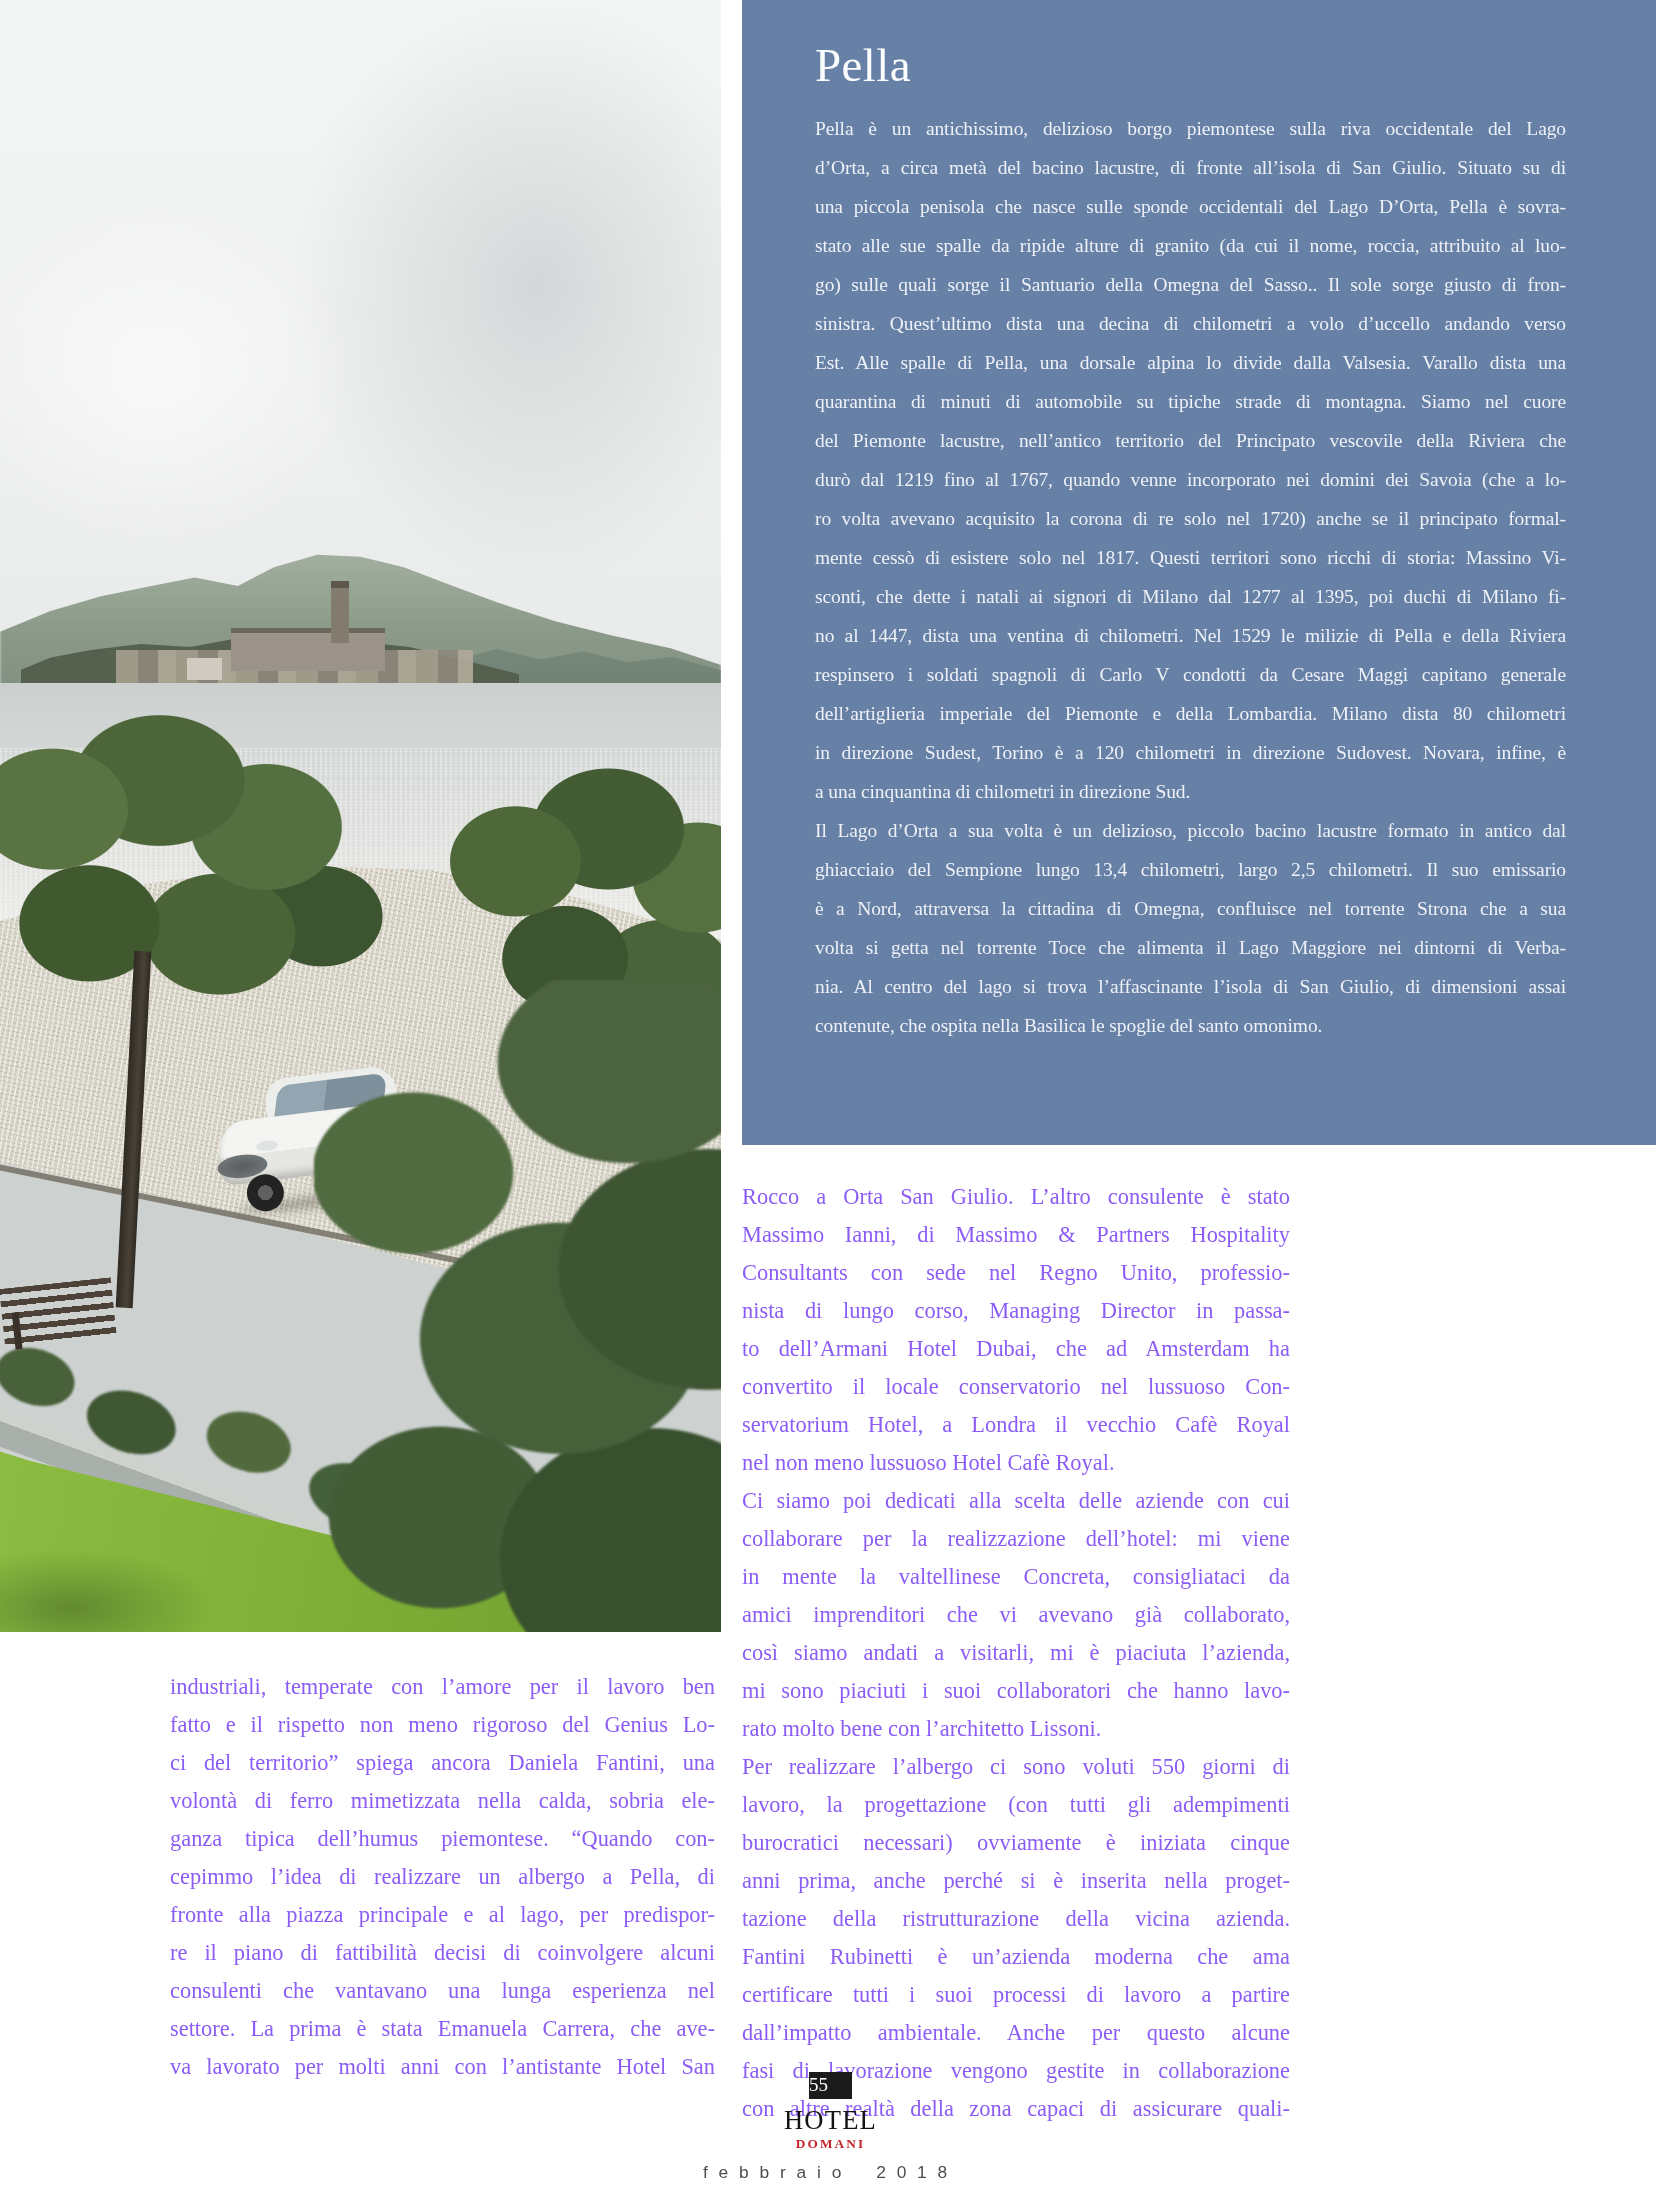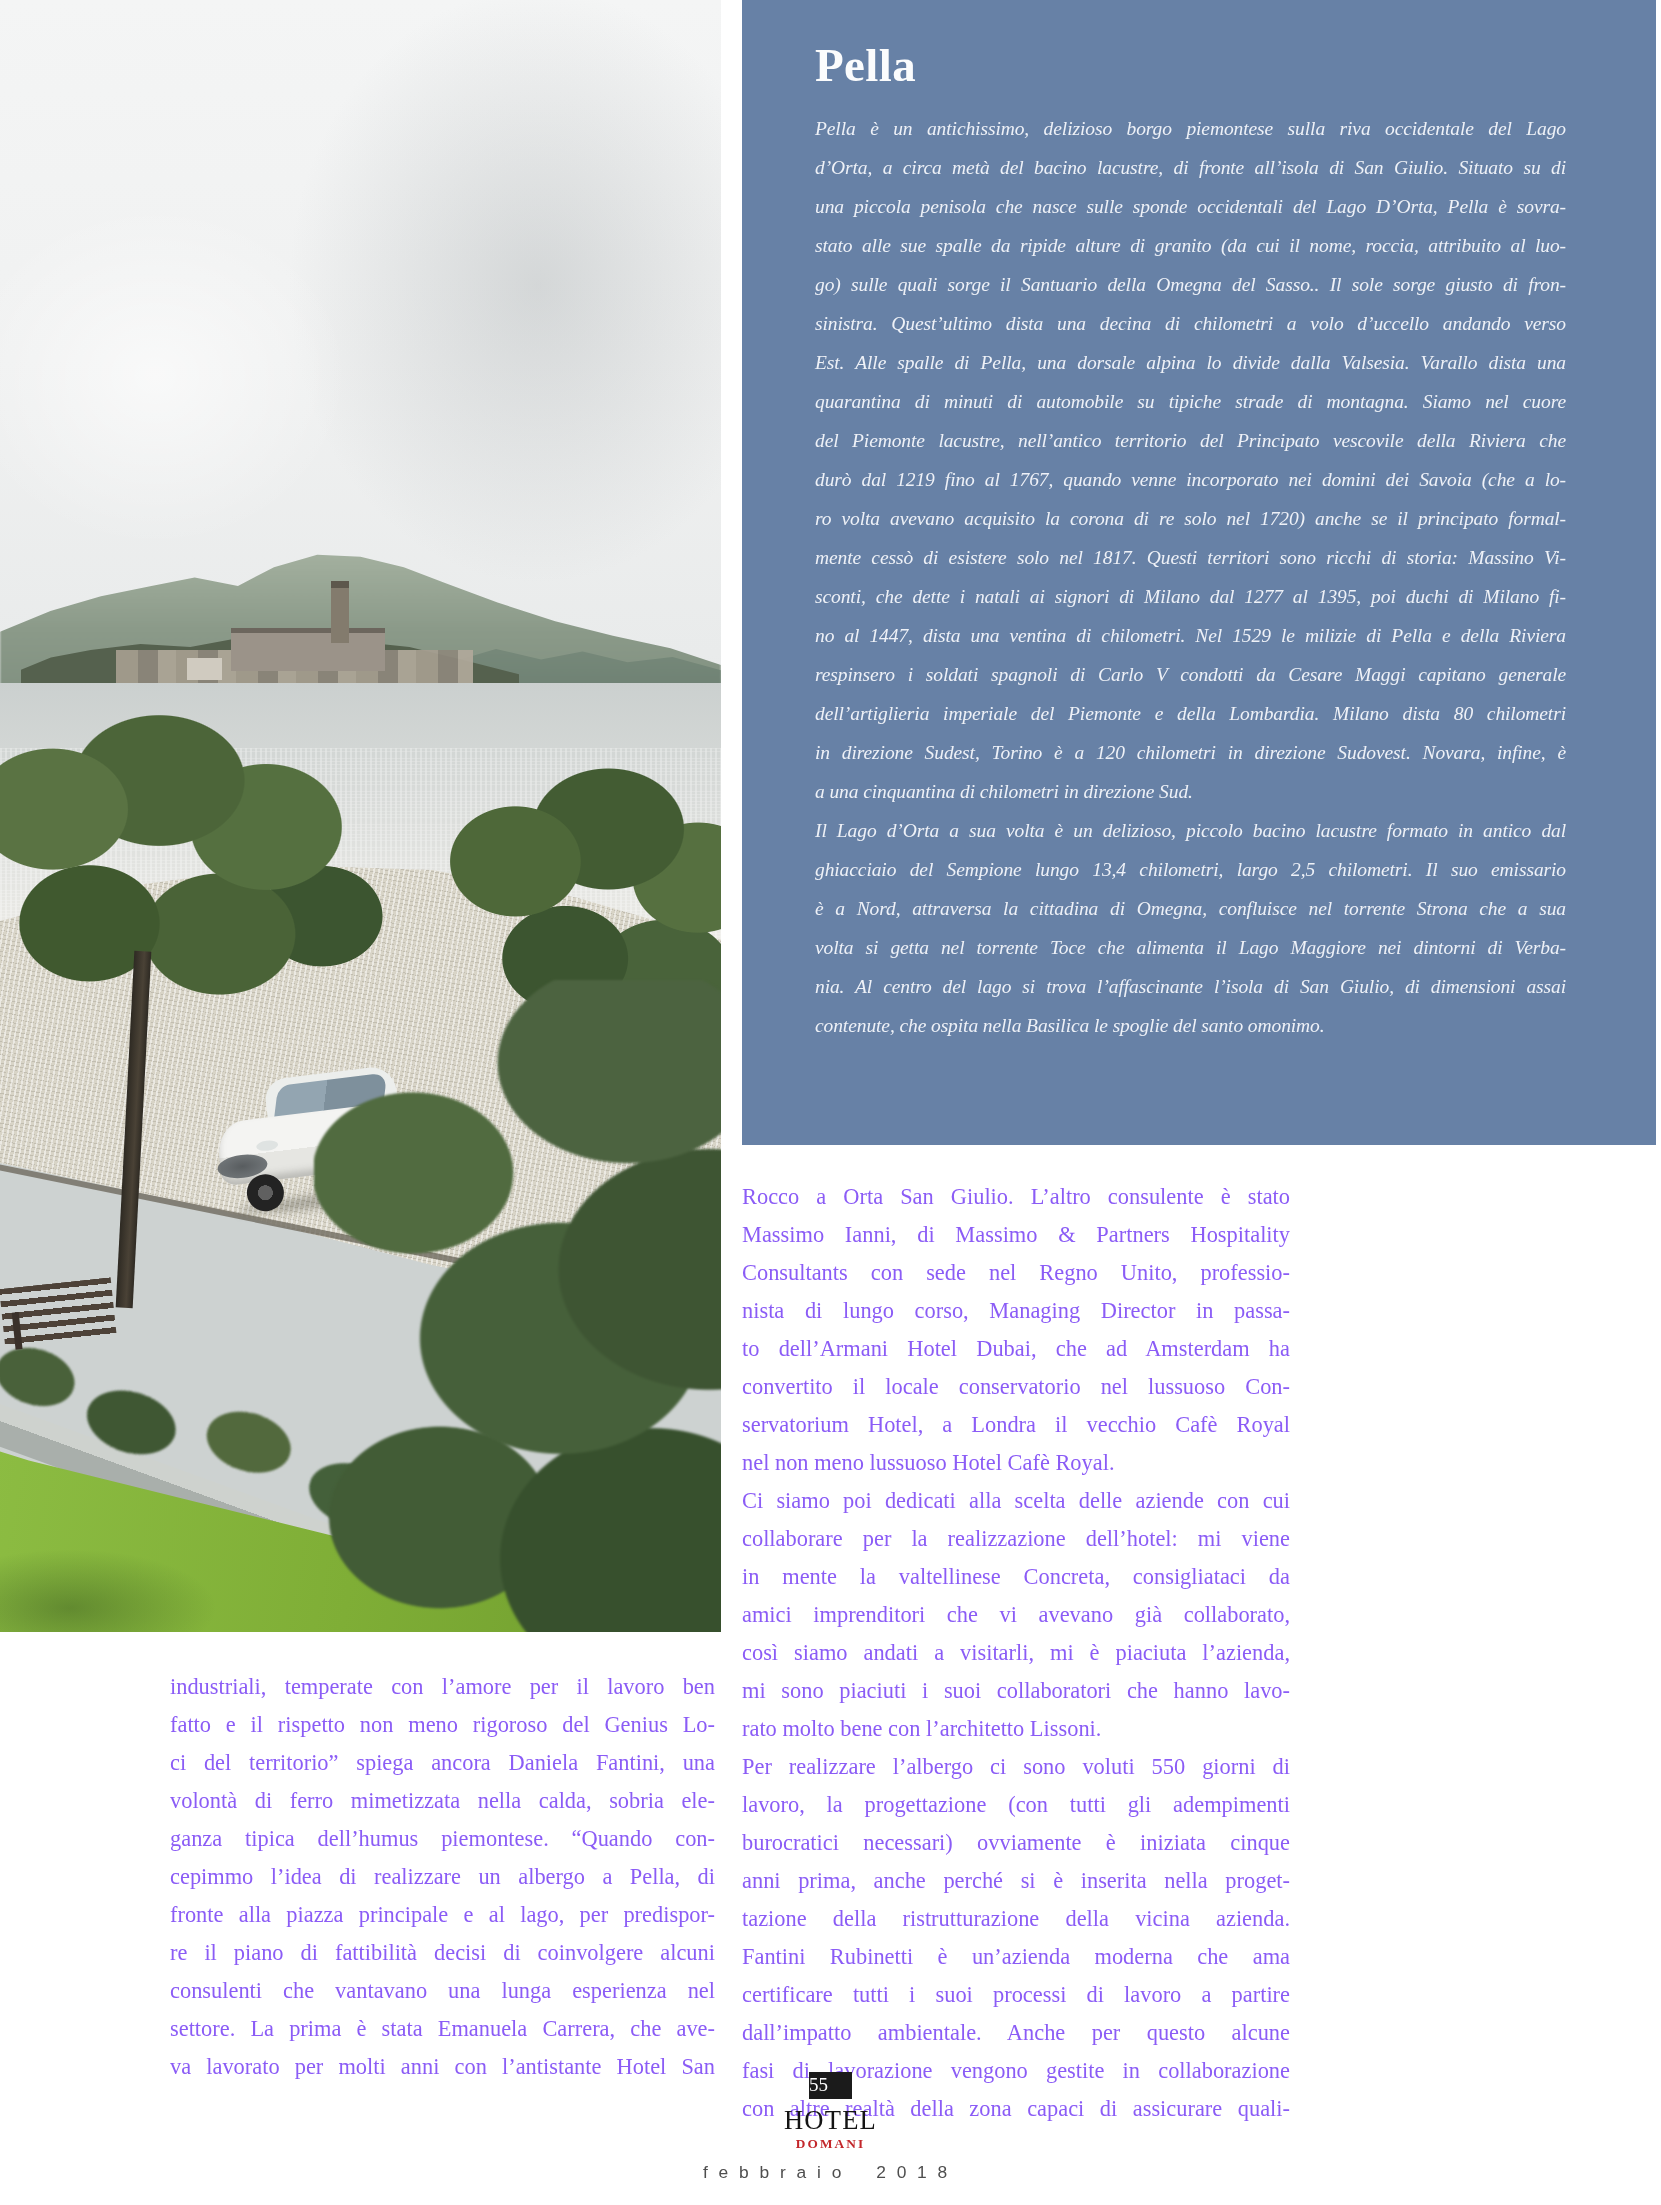--- a/index.html
+++ b/index.html
@@ -100,22 +100,22 @@
           radial-gradient(249px 216px at 75% 84%,#37502d 60%,transparent 61%),
           radial-gradient(183px 150px at 28% 78%,#425c36 60%,transparent 61%),
           radial-gradient(166px 133px at 22% 28%,#516b40 60%,transparent 61%);}
   .bench{left:1.7px;top:1283px;width:112px;height:60px;transform:rotate(-6deg);z-index:5;
         background:repeating-linear-gradient(180deg,#4d4238 0 5.8px,rgba(0,0,0,0) 5.8px 12.5px);}
   .bench::after{content:"";position:absolute;left:10px;top:25px;width:6.6px;height:37px;background:#3a312a;}
 
   
   .infobox{position:absolute;left:742px;top:0;width:914px;height:1145px;background:#6781a6;}
   .infobox h1{margin:0;padding:42px 0 15px 73px;font-family:"Liberation Serif",serif;
-        font-size:47px;line-height:1;font-weight:700;letter-spacing:0.4px;color:#fbfcfd;}
-  .ib-lines{padding:5px 90px 0 73px;font-style:italic;}
+        font-size:47px;line-height:1;font-weight:400;letter-spacing:0.4px;color:#fbfcfd;}
+  .ib-lines{padding:5px 90px 0 73px;}
   .ib-line{font-size:19.5px;line-height:39px;color:#eef1f7;letter-spacing:-0.1px;
         text-align:justify;text-align-last:justify;white-space:normal;}
   .ib-line.pend{text-align-last:left;}
 
   
   .col{position:absolute;color:#8b5cf6;}
   .col-left{left:170px;top:1668px;width:545px;}
   .col-right{left:742px;top:1178px;width:548px;}
   .body-line{font-family:"Liberation Serif",serif;font-size:22.4px;line-height:38px;
         text-align:justify;text-align-last:justify;}

